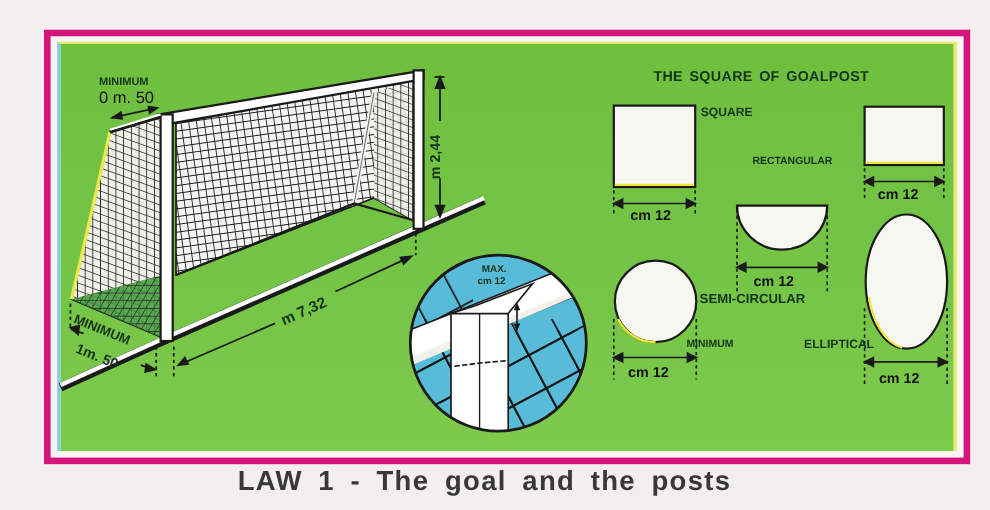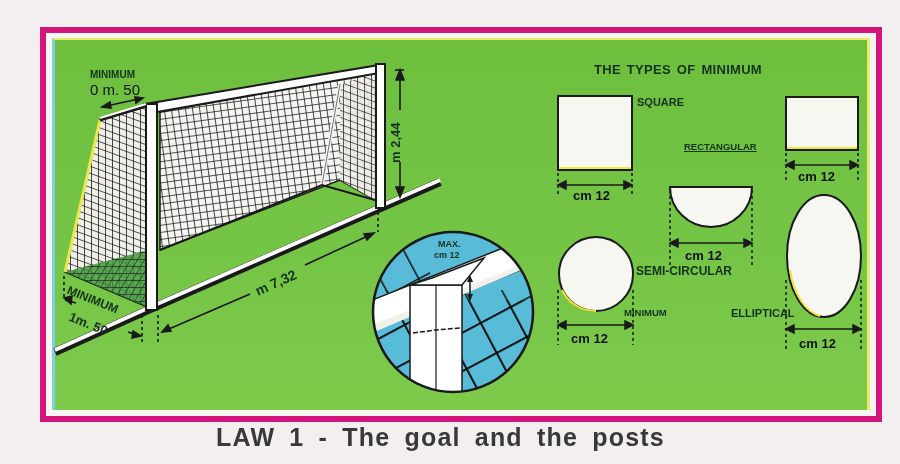--- a/index.html
+++ b/index.html
@@ -189,24 +189,24 @@
 <div class="lbl" style="left:90px; top:70px; font-size:10px;">MINIMUM</div>
 <div class="lbl" style="left:90px; top:82px; font-size:15px; font-weight:normal; color:#111;">0 m. 50</div>
 <div class="lbl" style="left:389px; top:127px; font-size:13px; transform:rotate(-90deg); transform-origin:left top; top:163px;">m 2,44</div>
 <div class="lbl" style="left:253px; top:285px; font-size:14px; transform:rotate(-24deg); transform-origin:left top;">m 7,32</div>
 <div class="lbl" style="left:70px; top:284px; font-size:12px; transform:rotate(22deg); transform-origin:left top;">MINIMUM</div>
 <div class="lbl" style="left:72px; top:310px; font-size:13px; transform:rotate(22deg); transform-origin:left top;">1m. 50</div>
 
 <div class="lbl" style="left:438px; top:240px; font-size:9px;">MAX.</div>
 <div class="lbl" style="left:434px; top:251px; font-size:9px;">cm 12</div>
 
-<div class="lbl" style="left:594px; top:63px; font-size:13px; letter-spacing:0.3px; word-spacing:2px;">THE TYPES OF MINIMUM</div>
+<div class="lbl" style="left:594px; top:63px; font-size:13px; letter-spacing:0.3px; word-spacing:2px;">THE SQUARE OF GOALPOST</div>
 <div class="lbl" style="left:637px; top:97px; font-size:11px;">SQUARE</div>
 <div class="lbl" style="left:573px; top:189px; font-size:13px; color:#111;">cm 12</div>
-<div class="lbl" style="left:684px; top:142px; font-size:9.5px;text-decoration:underline;">RECTANGULAR</div>
+<div class="lbl" style="left:684px; top:142px; font-size:9.5px;">RECTANGULAR</div>
 <div class="lbl" style="left:798px; top:170px; font-size:13px; color:#111;">cm 12</div>
 <div class="lbl" style="left:685px; top:249px; font-size:13px; color:#111;">cm 12</div>
 <div class="lbl" style="left:636px; top:265px; font-size:12px;">SEMI-CIRCULAR</div>
 <div class="lbl" style="left:624px; top:308px; font-size:9.5px;">MINIMUM</div>
 <div class="lbl" style="left:571px; top:332px; font-size:13px; color:#111;">cm 12</div>
 <div class="lbl" style="left:731px; top:308px; font-size:11px;">ELLIPTICAL</div>
 <div class="lbl" style="left:799px; top:337px; font-size:13px; color:#111;">cm 12</div>
 
 <div class="caption">LAW 1 - The goal and the posts</div>
 

